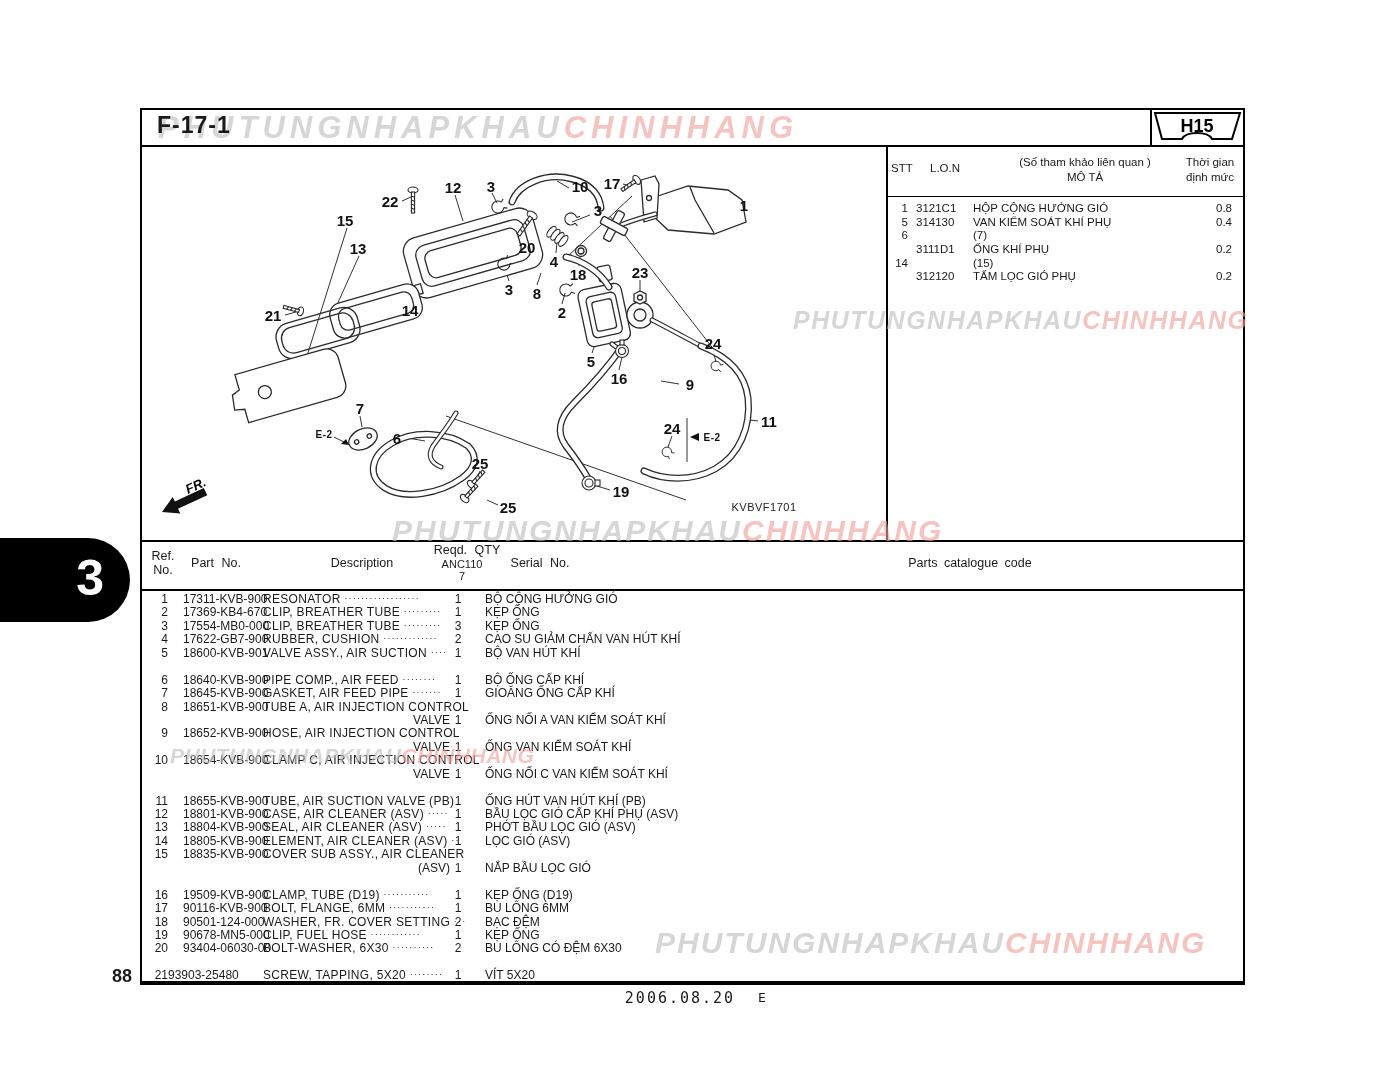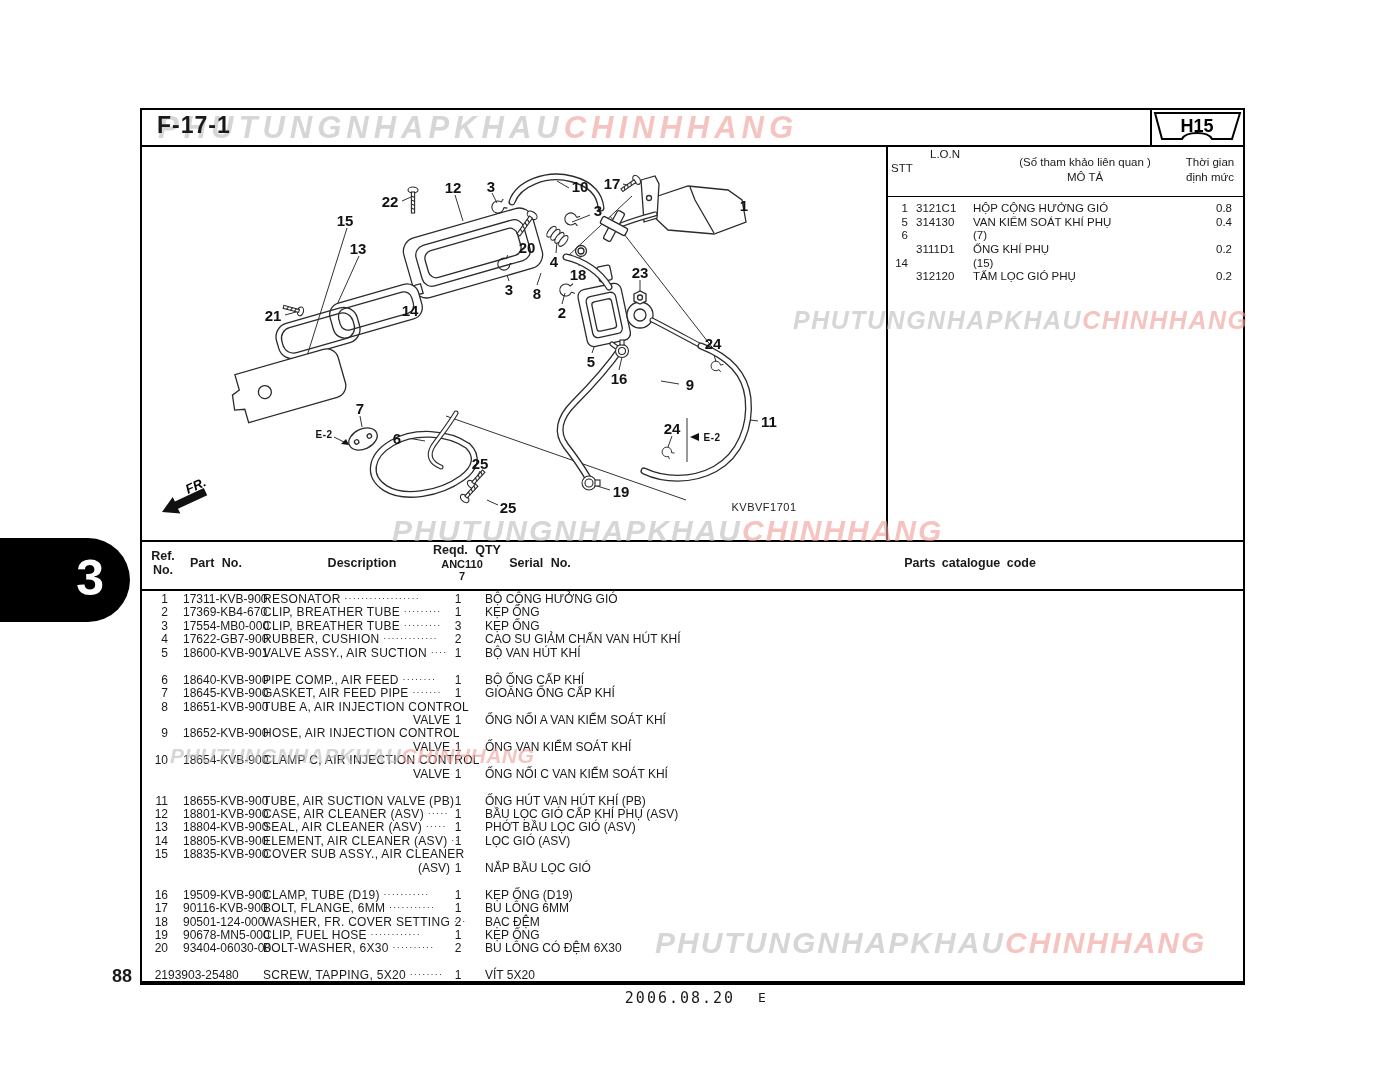--- a/index.html
+++ b/index.html
@@ -42,21 +42,21 @@
   #reftab .h{position:absolute;white-space:nowrap;}
   #reftab .ctr{transform:translateX(-50%);}
   .rrow{position:relative;height:13.7px;}
   .rrow .cell{position:absolute;top:0;white-space:nowrap;font-size:11.5px;}
   .r-stt{left:0;width:20px;text-align:right;}
   .r-lon{left:28px;}
   .r-mota{left:85px;}
   .r-time{left:300px;width:44px;text-align:right;}
   #ref-rows{position:absolute;left:0;top:57px;width:357px;}
   
-  #ptabhead{position:absolute;left:140px;top:540px;width:1105px;height:50px;font-size:12.5px;z-index:1;font-weight:bold;}
+  #ptabhead{position:absolute;left:140px;top:540px;width:1105px;height:50px;font-size:12.5px;z-index:1;}
   #ptabhead .h{position:absolute;white-space:nowrap;}
   #ptabhead .ctr{transform:translateX(-50%);}
   
   #ptabbody{position:absolute;left:140px;top:592px;width:1105px;z-index:1;}
   .prow{position:relative;height:13.45px;}
   .prow .cell{position:absolute;top:0;white-space:nowrap;font-size:12px;}
   .c-ref{left:0;width:28px;text-align:right;}
   .c-part{left:43px;}
   .c-part.tight{left:28px;}
   .c-desc{left:123px;letter-spacing:.3px;text-align:center;}
@@ -326,21 +326,21 @@
         <span class="dlabel" style="left: 532px; top: 283px;">24</span>
         <span class="dlabel b" style="left: 572px; top: 292px;">E-2</span>
         <span class="dlabel" style="left: 368px; top: 362px;">25</span>
         <span class="dlabel" style="left: 481px; top: 346px;">19</span>
       </div>
     <span id="dcode">KVBVF1701</span>
   </div>
 
   <div id="reftab">
     <span class="h" style="left:3px;top:17px;">STT</span>
-    <span class="h" style="left:42px;top:3px;">L.O.N</span>
+    <span class="h" style="left:42px;top:17px;">L.O.N</span>
     <span class="h ctr" style="left:197px;top:11px;">(Số tham khảo liên quan )</span>
     <span class="h ctr" style="left:197px;top:26px;">MÔ TẢ</span>
     <span class="h ctr" style="left:322px;top:11px;">Thời gian</span>
     <span class="h ctr" style="left:322px;top:26px;">định mức</span>
     <div id="ref-rows">
         <div class="rrow">
           <span class="cell r-stt">1</span>
           <span class="cell r-lon">3121C1</span>
           <span class="cell r-mota">HỘP CỘNG HƯỞNG GIÓ</span>
           <span class="cell r-time">0.8</span>

